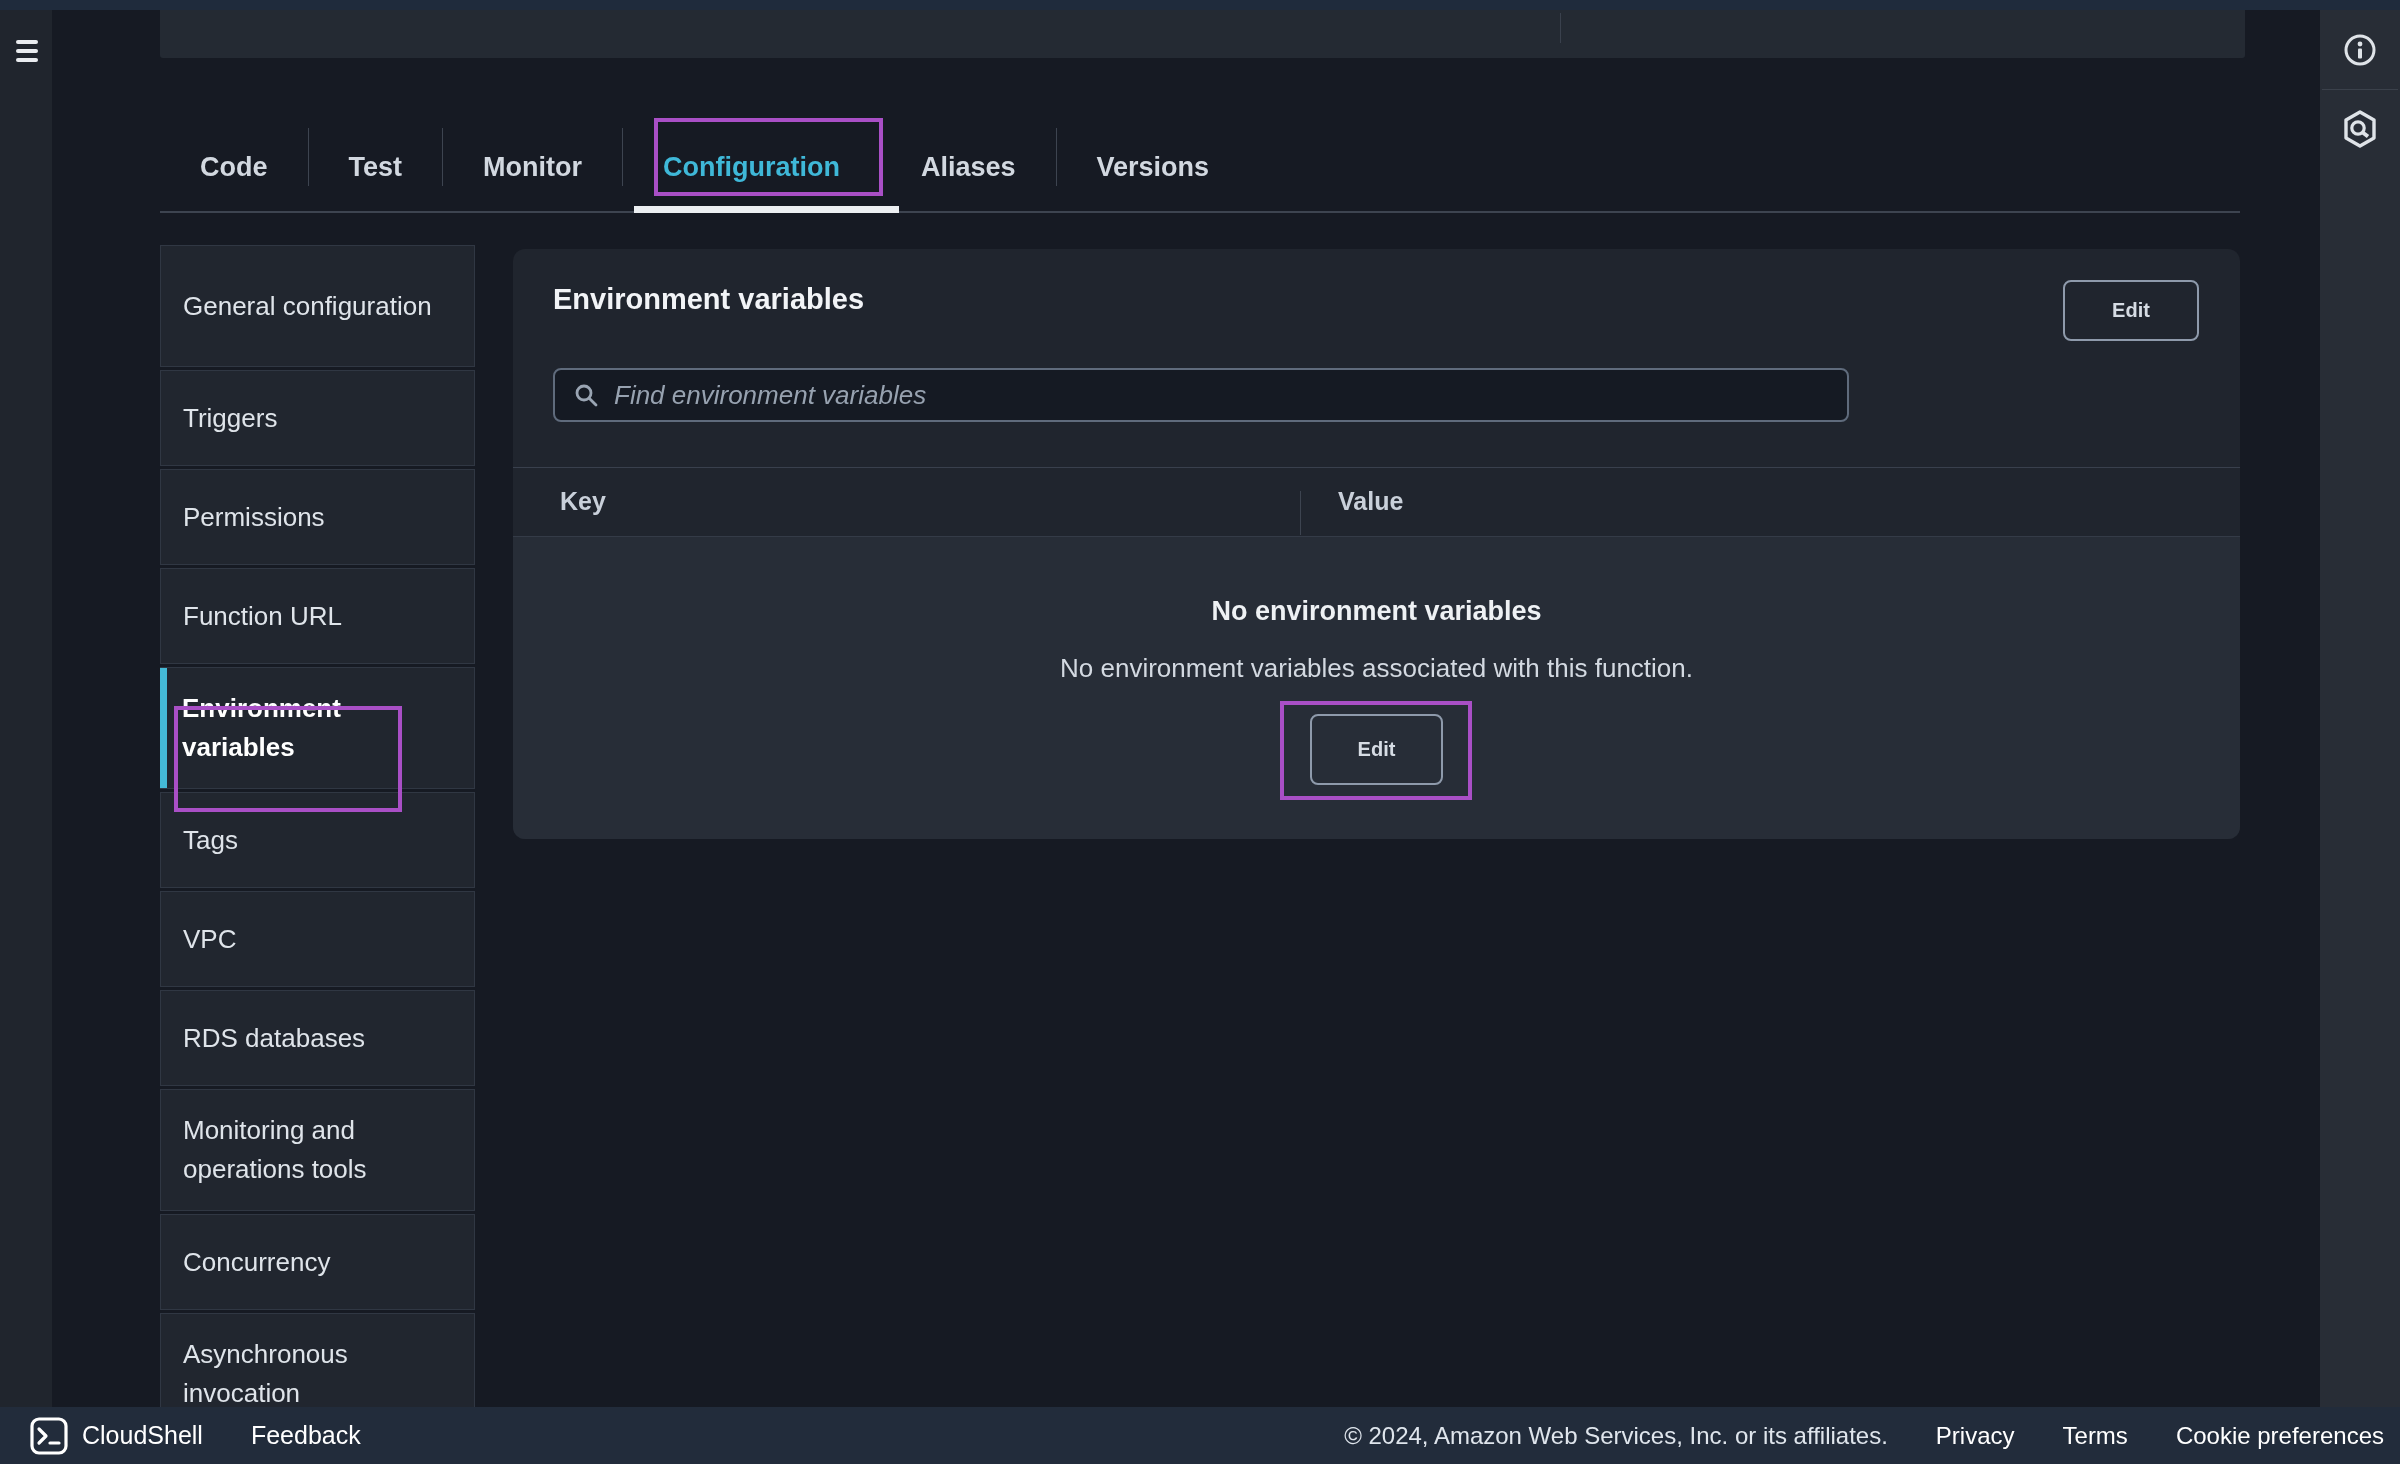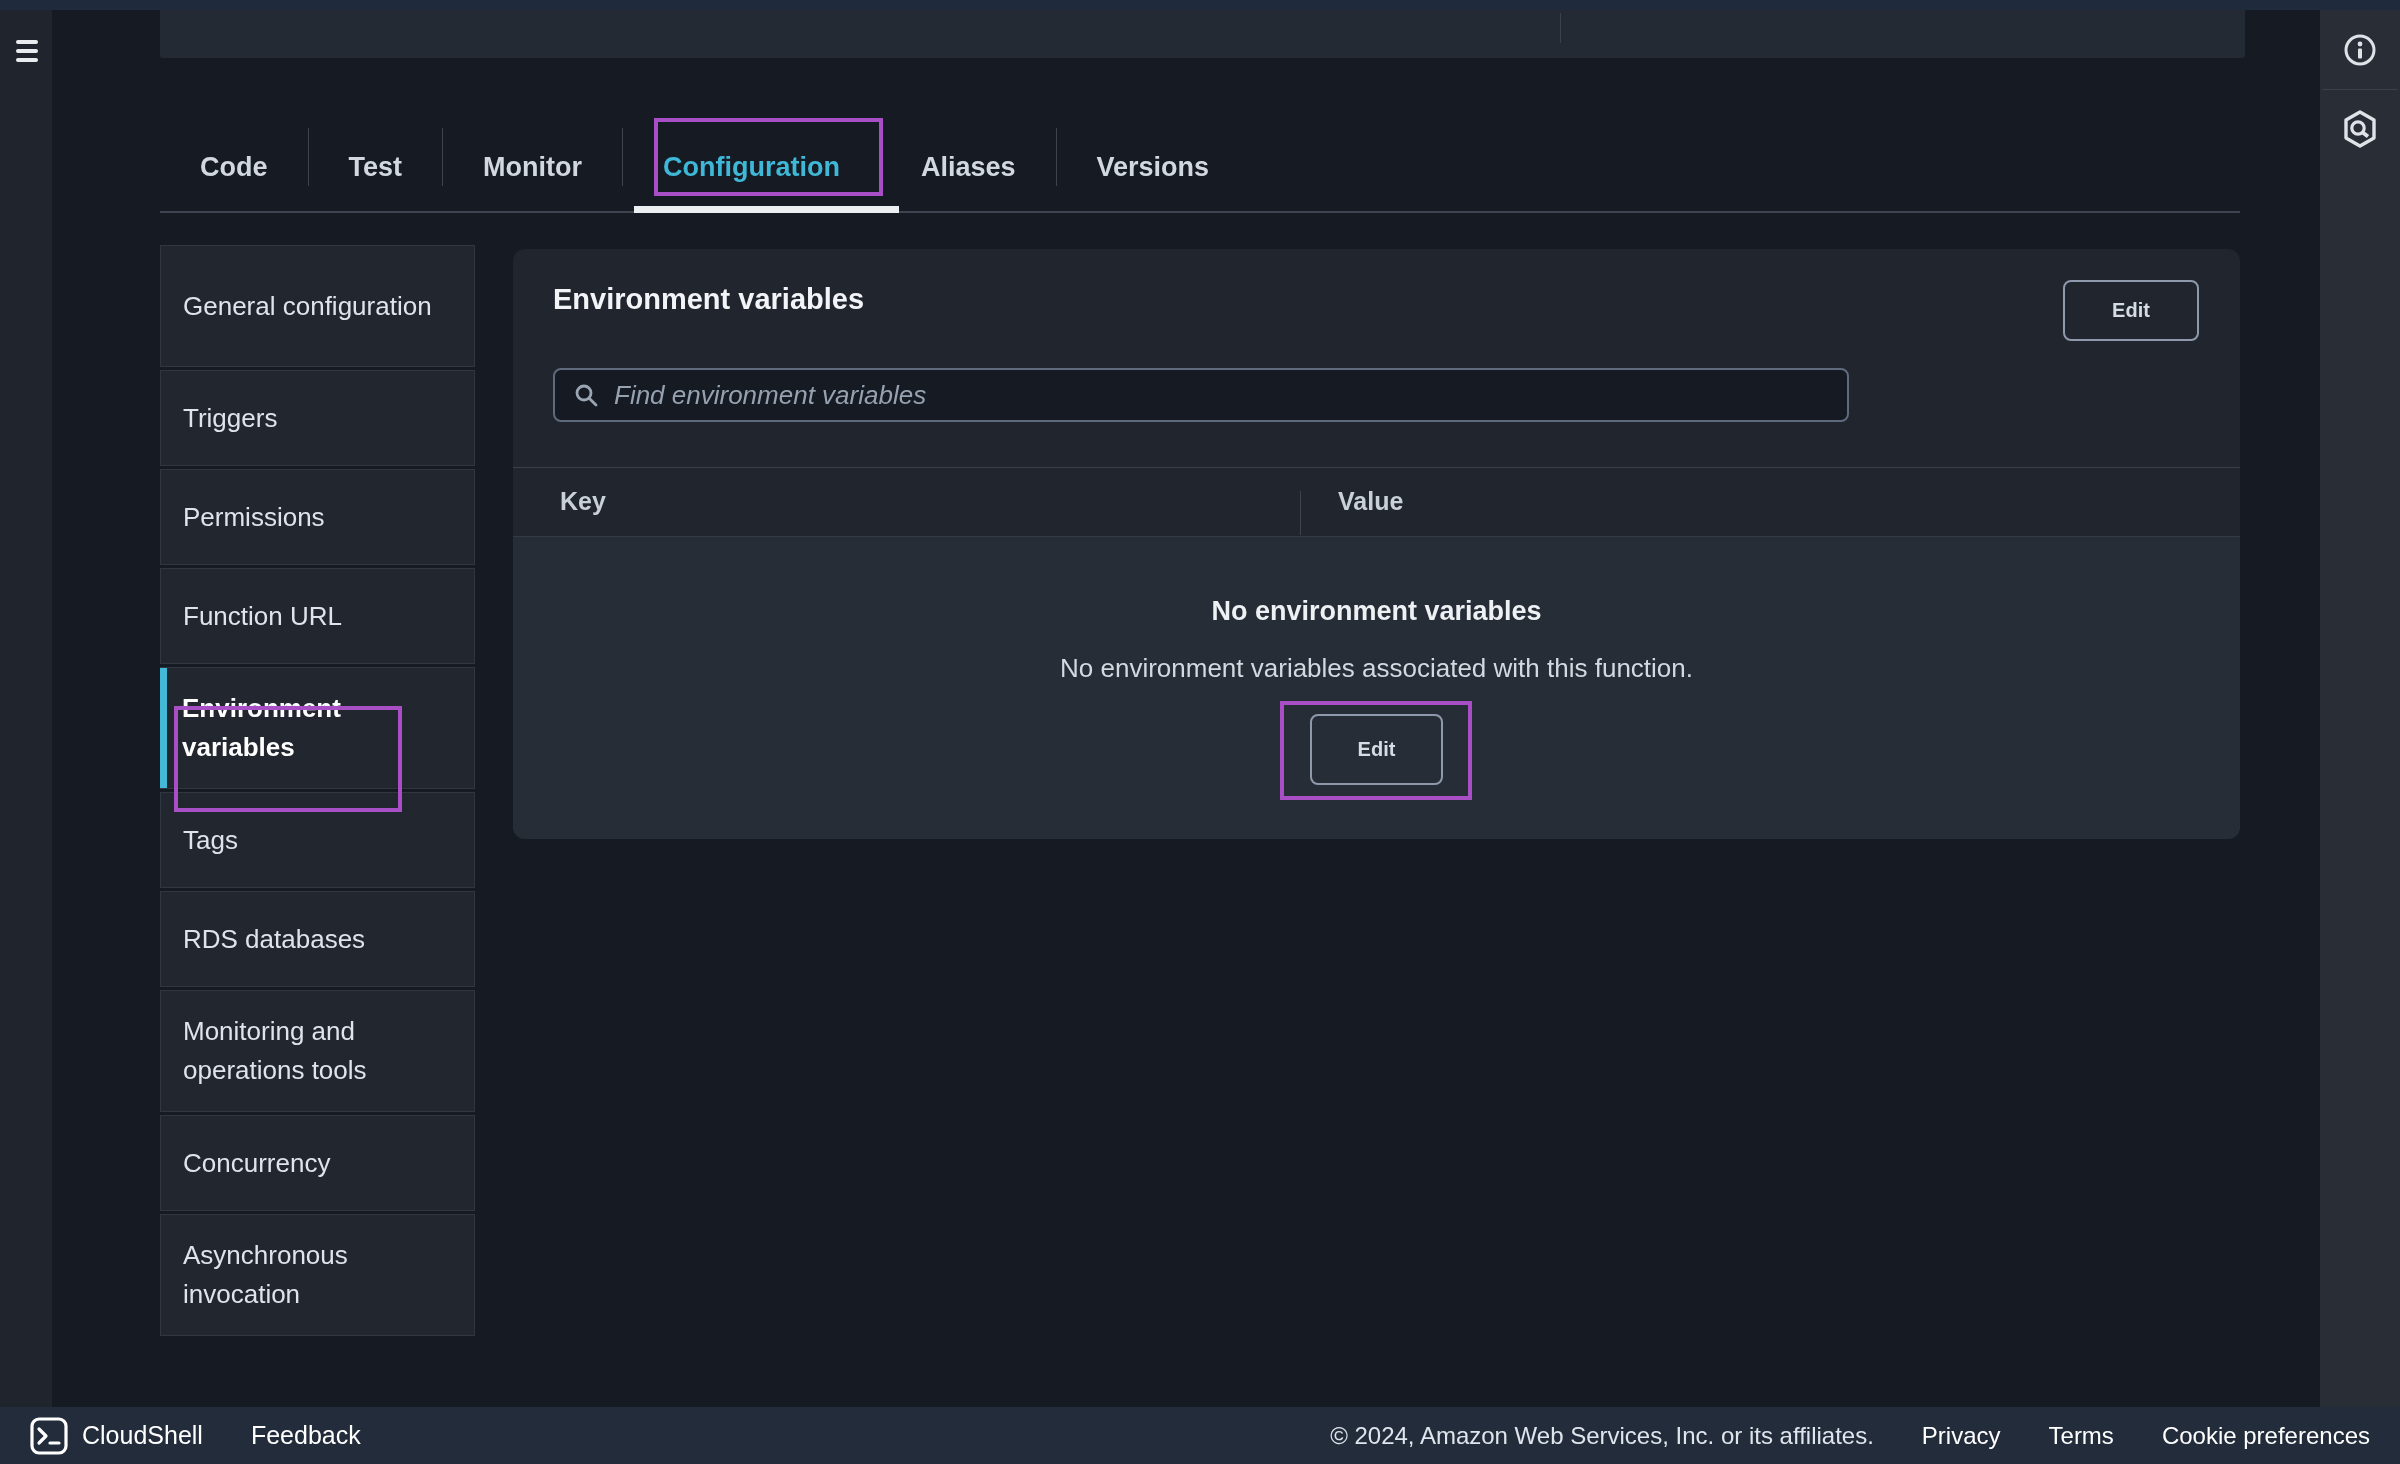--- a/index.html
+++ b/index.html
@@ -83,21 +83,21 @@
   .annot.tab-box{left:654px;top:118px;width:229px;height:78px;}
   .annot.nav-box{left:174px;top:706px;width:228px;height:106px;}
   .annot.edit-box{left:1280px;top:701px;width:192px;height:99px;}
 
   
   .footer{position:absolute;left:0;top:1407px;width:2400px;height:57px;background:var(--footer-bg);
     display:flex;align-items:center;font-size:25px;color:#ffffff;}
   .footer .cloudshell{display:flex;align-items:center;margin-left:30px;cursor:pointer;}
   .footer .cloudshell .lbl{margin-left:14px;}
   .footer .feedback{margin-left:48px;cursor:pointer;}
-  .footer .right{margin-left:auto;display:flex;align-items:center;gap:48px;padding-right:30px;font-size:24px;}
+  .footer .right{margin-left:auto;display:flex;align-items:center;gap:48px;padding-right:16px;font-size:24px;}
   .footer .copyright{color:#dfe5ec;}
   .footer .flink{color:#ffffff;cursor:pointer;white-space:nowrap;}
 
   svg{display:block;}
 </style>
 </head>
 <body>
 
 <div id="app">
 
@@ -176,20 +176,23 @@
         <span>Permissions</span>
       </div>
     <div class="nav-item h1">
         <span>Function URL</span>
       </div>
     <div class="nav-item h2 active">
         <span>Environment variables</span>
       </div>
     <div class="nav-item h1">
         <span>Tags</span>
+      </div>
+    <div class="nav-item h1">
+        <span>VPC</span>
       </div>
     <div class="nav-item h1">
         <span>RDS databases</span>
       </div>
     <div class="nav-item h2">
         <span>Monitoring and operations tools</span>
       </div>
     <div class="nav-item h1">
         <span>Concurrency</span>
       </div>

